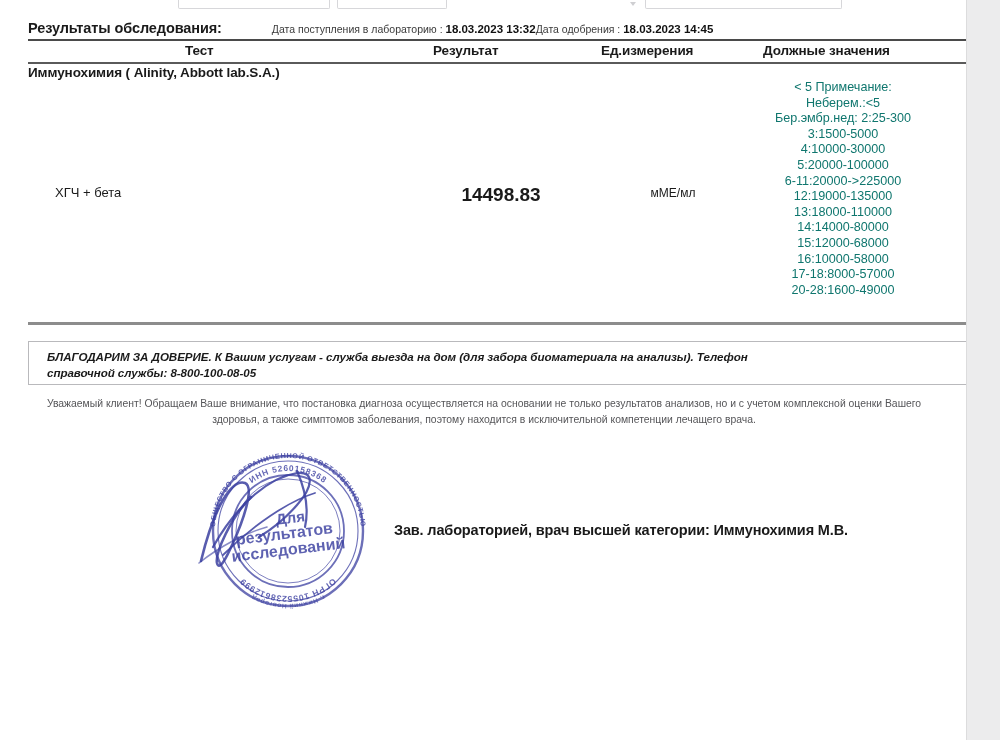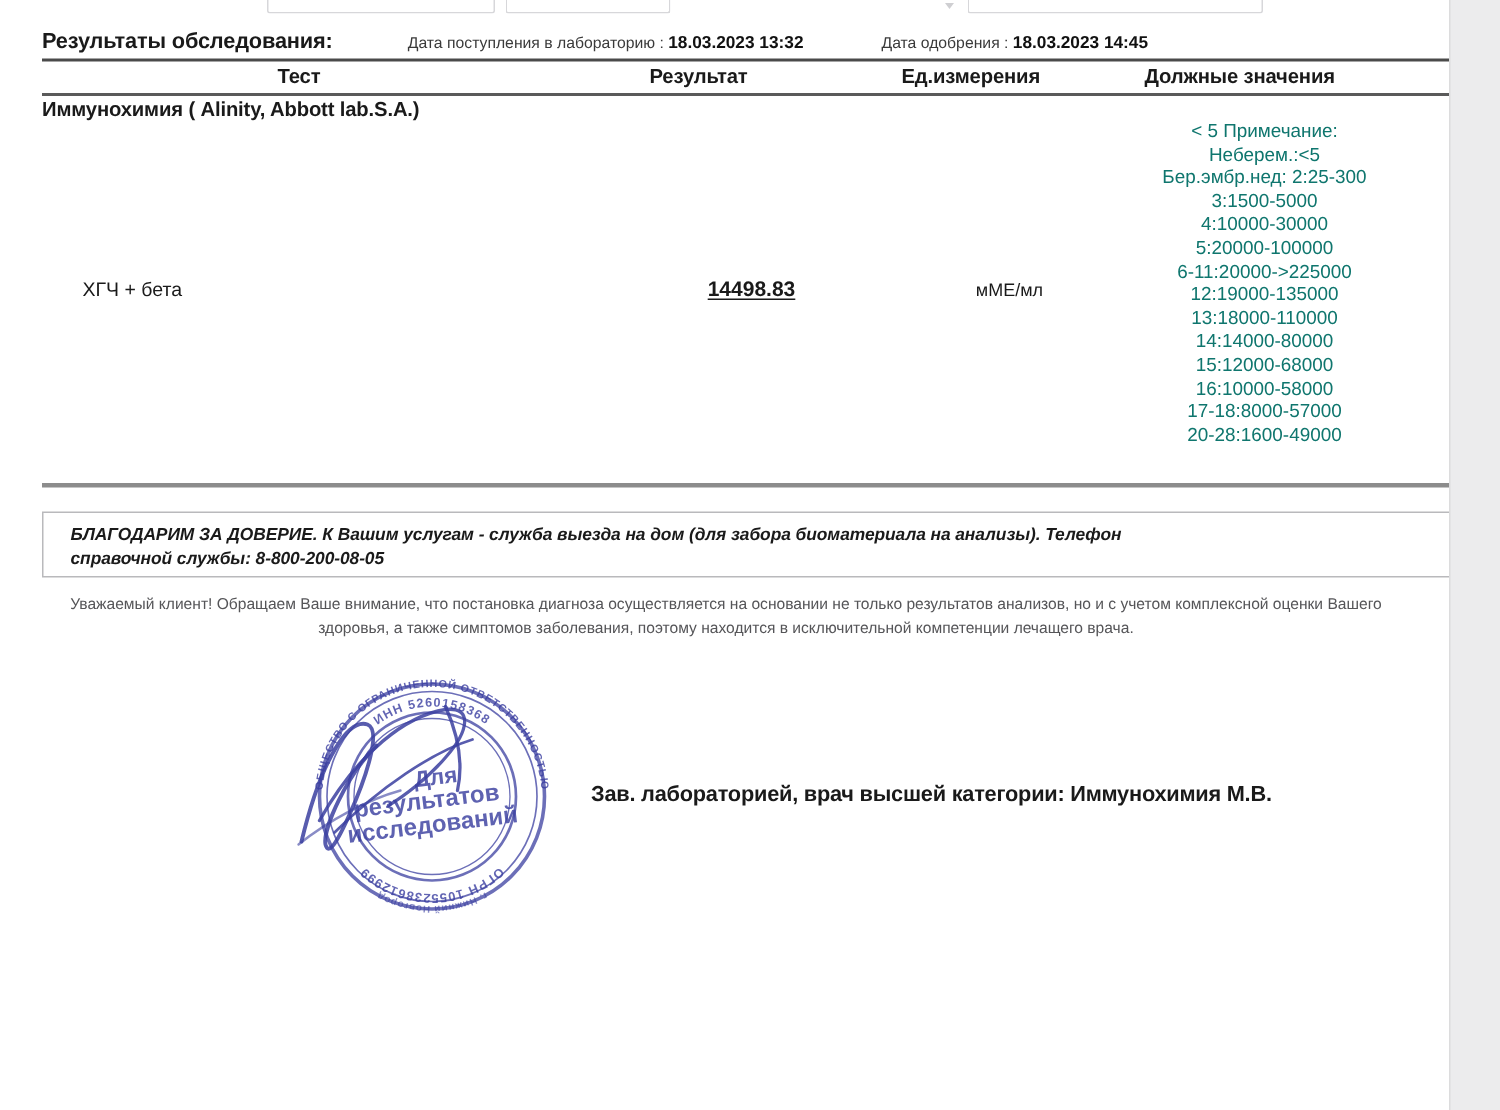--- a/index.html
+++ b/index.html
@@ -84,21 +84,21 @@
     white-space: nowrap;
   }
   .rh-date {
     font-size: 10.5px;
     white-space: nowrap;
     color: #3a3a3a;
   }
   .rh-date .lbl { font-weight: normal; }
   .rh-date .val { font-weight: bold; font-size: 11.5px; color: #111; }
   .rh-date.d1 { margin-left: 50px; }
-  .rh-date.d2 { margin-left: 52px; }
+  .rh-date.d2 { }
 
   .rule {
     position: absolute;
     left: 28px;
     width: 940px;
     background: #4a4a4a;
   }
   .rule.r-top    { top: 39px;  height: 2px; }
   .rule.r-mid    { top: 62px;  height: 2px; background: #5a5a5a; }
   .rule.r-bottom { top: 322px; height: 3px; background: #8c8c8c; }
@@ -138,23 +138,22 @@
     position: absolute;
     left: 27px; top: 105px;
     font-size: 13px;
     white-space: nowrap;
   }
   .cell-result {
     position: absolute;
     left: 413px; top: 104px;
     width: 120px;
     text-align: center;
-    font-size: 14px;
-    font-weight: bold;
-    text-decoration: underline;
+    font-size: 19px;
+    font-weight: bold;
     text-underline-offset: 2px;
   }
   .cell-units {
     position: absolute;
     left: 585px; top: 106px;
     width: 120px;
     text-align: center;
     font-size: 12px;
   }
   .cell-ref {
@@ -271,21 +270,21 @@
           <span class="ref-line">16:10000-58000</span>
           <span class="ref-line">17-18:8000-57000</span>
           <span class="ref-line">20-28:1600-49000</span>
         </div>
     </div>
 
     <div class="rule r-bottom"></div>
 
     <div class="notice-box">
       <div class="notice-text">БЛАГОДАРИМ ЗА ДОВЕРИЕ. К Вашим услугам - служба выезда на дом (для забора биоматериала на анализы). Телефон</div>
-      <div class="notice-text">справочной службы: 8-800-200-08-05</div>
+      <div class="notice-text">справочной службы: 8-800-100-08-05</div>
     </div>
 
     <div class="disclaimer">Уважаемый клиент! Обращаем Ваше внимание, что постановка диагноза осуществляется на основании не только результатов анализов, но и с учетом комплексной оценки Вашего здоровья, а также симптомов заболевания, поэтому находится в исключительной компетенции лечащего врача.</div>
 
     <div class="stamp-wrap">
       <svg class="stamp-svg" width="195" height="175" viewBox="0 0 195 175" xmlns="http://www.w3.org/2000/svg">
         <defs>
           <path id="ringTopPath" d="M 22,88 A 73,73 0 0 1 168,88"></path>
           <path id="ringInnPath" d="M 35,88 A 60,60 0 0 1 155,88"></path>
           <path id="ringBotPath" d="M 160,88 A 62,62 0 0 1 30,88"></path>

